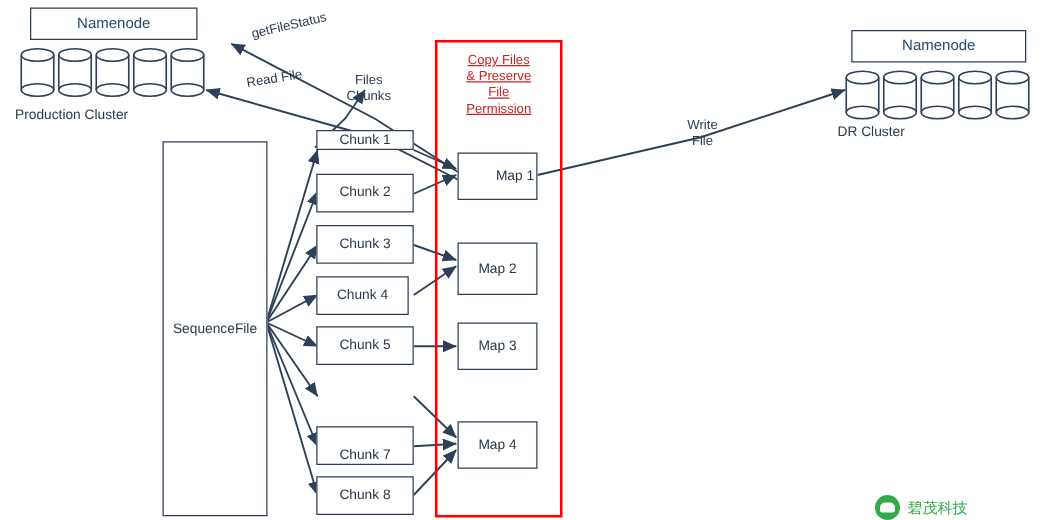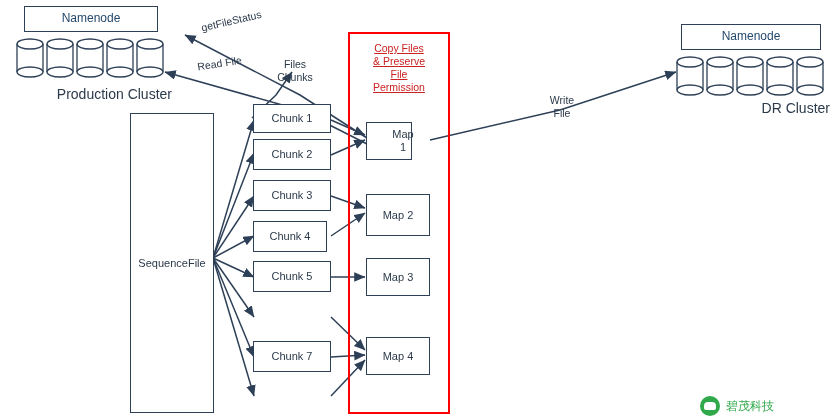--- a/index.html
+++ b/index.html
@@ -41,22 +41,22 @@
     font-size: 12px;
     color: #24496b;
     background: #ffffff;
   }
   .chunk-box { font-size: 11px; }
   .map-box { font-size: 11px; }
   .seq-box { font-size: 11px; }
   .caption {
     position: absolute;
     color: #2b3a4a;
-    font-size: 14px;
-    text-align: right;
+    font-size: 11px;
+    text-align: left;
     line-height: 1.2;
   }
   .edge-label {
     position: absolute;
     color: #2b3a4a;
     font-size: 10.5px;
     text-align: center;
     line-height: 1.2;
     background: transparent;
   }
@@ -233,49 +233,52 @@
     </g>
   </svg>
 
   <div class="caption" style="left:670px; top:100px; width:160px;">DR Cluster</div>
 
   <div class="box seq-box" style="left:130px; top:113px; width:84px; height:300px; flex-direction:row;">
     <span>Sequence</span>
     <span>File</span>
   </div>
 
-  <div class="box chunk-box" style="left:253px; top:104px; width:78px; height:29px;">
+  <div class="box chunk-box" style="left:253px; top:104px; width:78px; height:16px;">
     <span>Chunk 1</span>
   </div>
   <div class="box chunk-box" style="left:253px; top:139px; width:78px; height:31px;">
     <span>Chunk 2</span>
   </div>
   <div class="box chunk-box" style="left:253px; top:180px; width:78px; height:31px;">
     <span>Chunk 3</span>
   </div>
   <div class="box chunk-box" style="left:253px; top:221px; width:74px; height:31px;">
     <span>Chunk 4</span>
   </div>
   <div class="box chunk-box" style="left:253px; top:261px; width:78px; height:31px;">
     <span>Chunk 5</span>
   </div>
-  <div class="box chunk-box" style="left:253px; top:341px; width:78px; height:31px;">
+  <div class="box chunk-box" style="left:253px; top:341px; width:78px; height:31px;align-items:flex-end;">
     <span>Chunk 7</span>
+  </div>
+  <div class="box chunk-box" style="left:253px; top:381px; width:78px; height:31px;">
+    <span>Chunk 8</span>
   </div>
 
   <div class="redgroup" style="left:348px; top:32px; width:102px; height:382px;"></div>
 
   <div class="red-title" style="left:350px; top:42px; width:98px;text-align:center;">
     <div>Copy Files</div>
     <div>&amp; Preserve</div>
     <div>File</div>
     <div>Permission</div>
   </div>
 
-  <div class="box map-box" style="left:366px; top:122px; width:46px; height:38px;padding-left:28px;">
+  <div class="box map-box" style="left:366px; top:122px; width:64px; height:38px;padding-left:28px;">
     <span>Map 1</span>
   </div>
   <div class="box map-box" style="left:366px; top:194px; width:64px; height:42px;">
     <span>Map 2</span>
   </div>
   <div class="box map-box" style="left:366px; top:258px; width:64px; height:38px;">
     <span>Map 3</span>
   </div>
   <div class="box map-box" style="left:366px; top:337px; width:64px; height:38px;">
     <span>Map 4</span>

